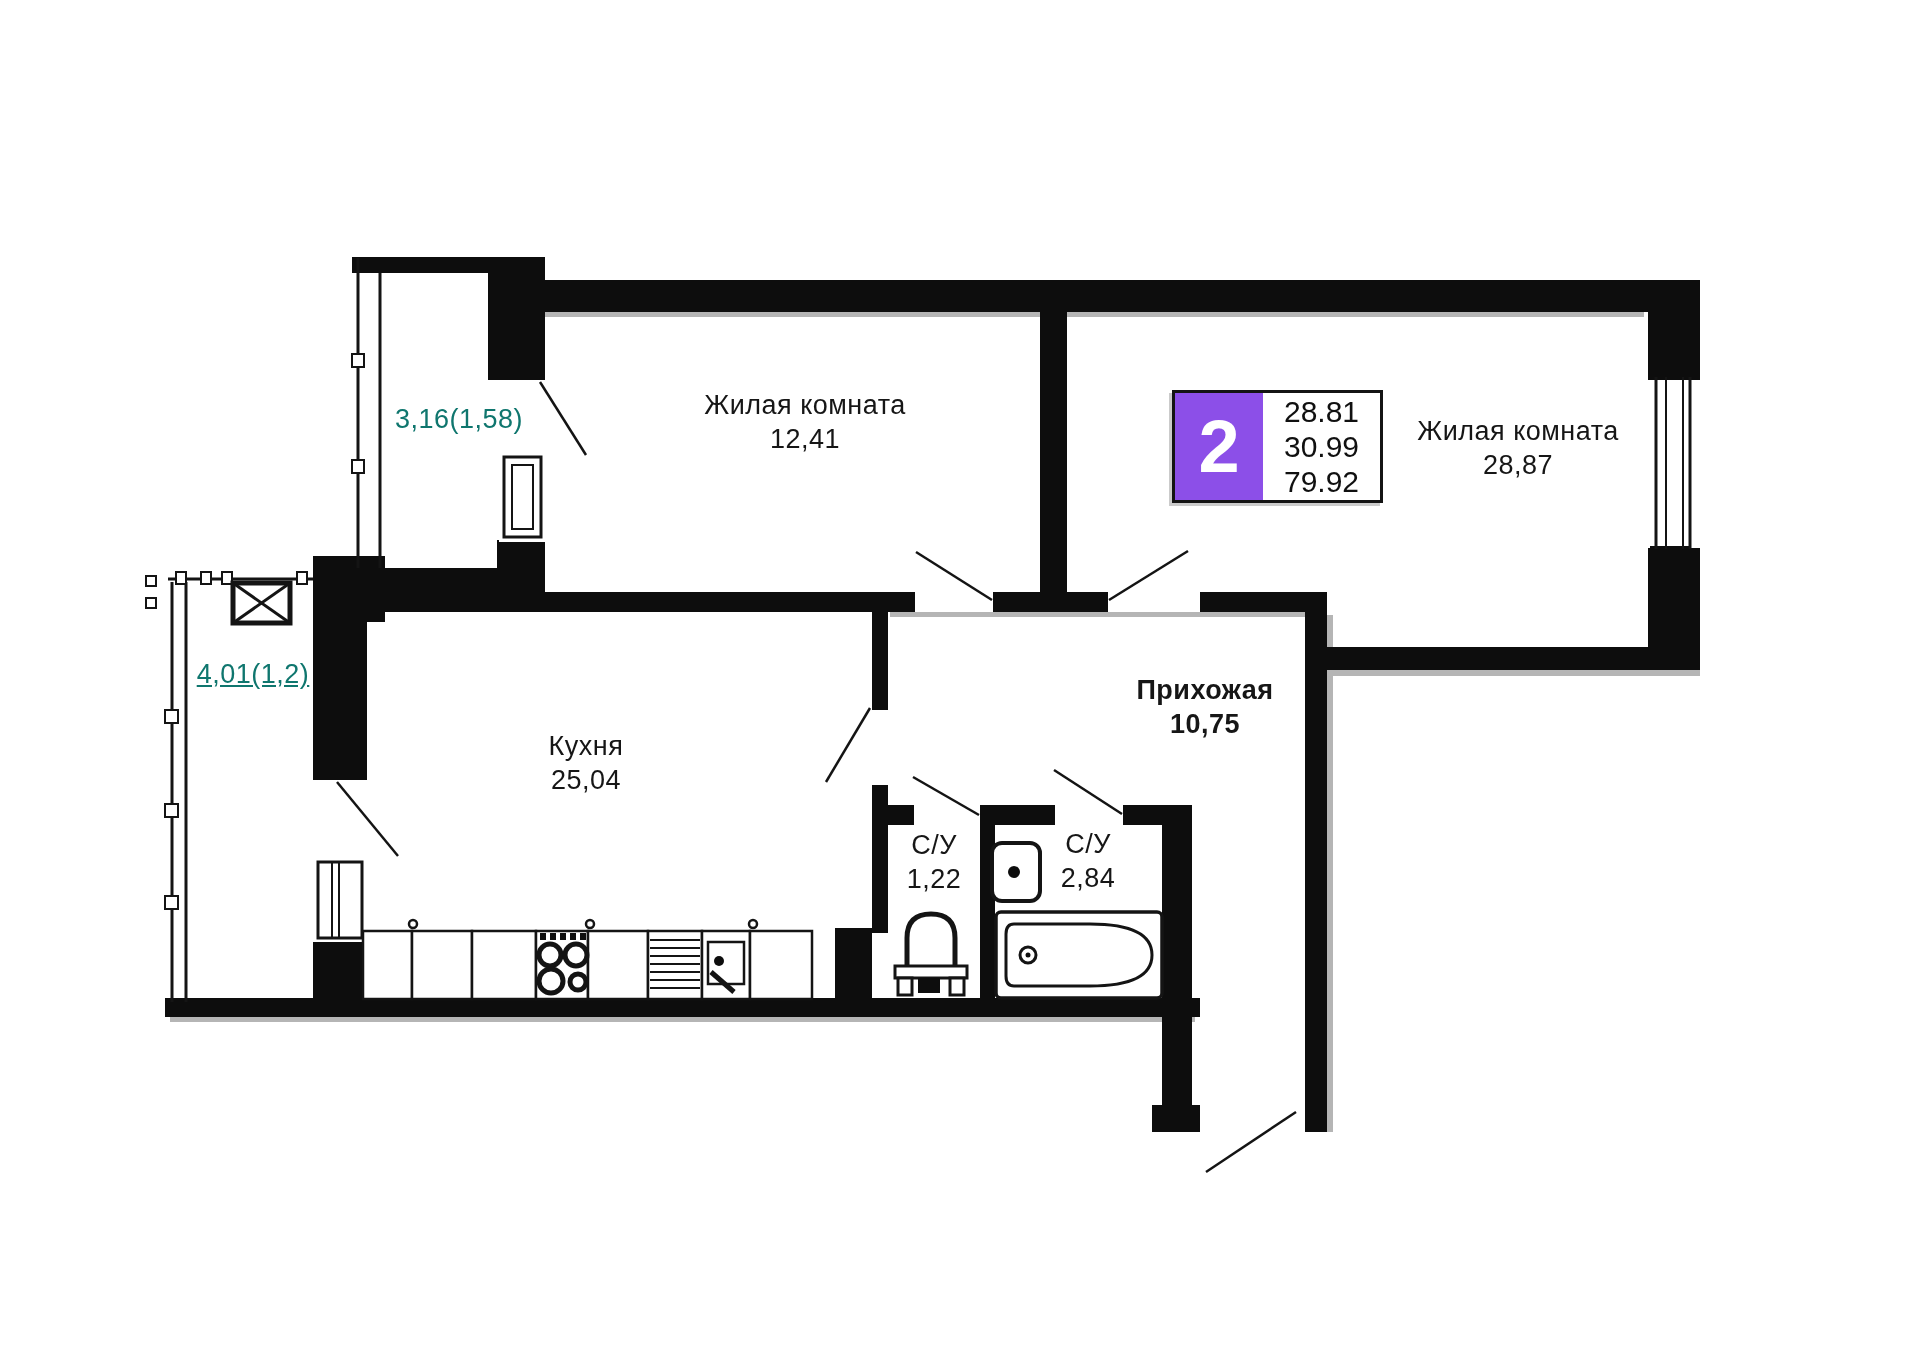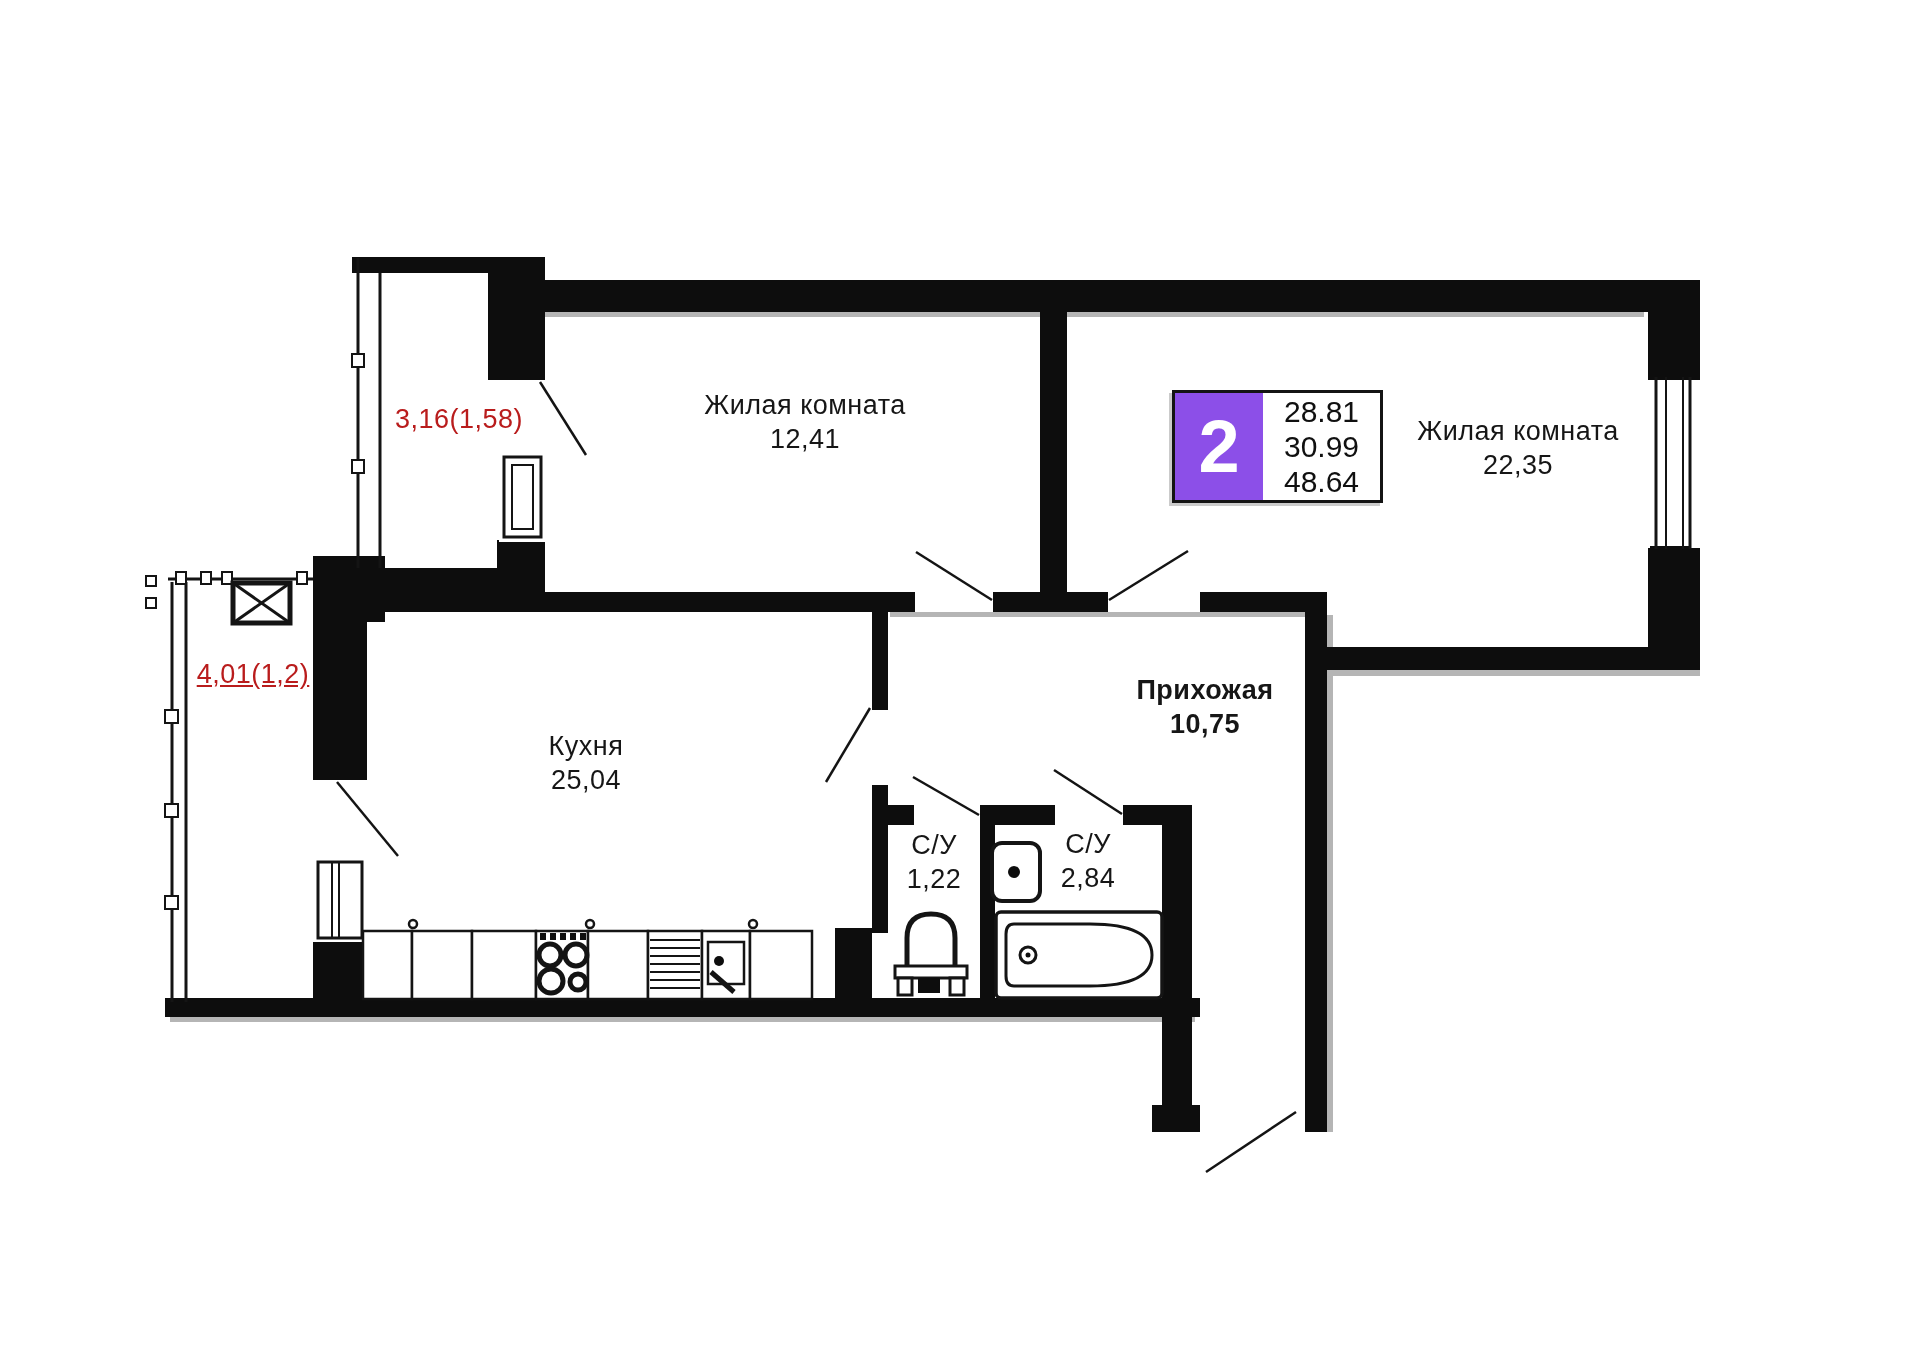--- a/index.html
+++ b/index.html
@@ -18,21 +18,21 @@
     font-size:27px;
     line-height:34px;
     color:#161616;
     white-space:nowrap;
     letter-spacing:.5px;
   }
   .blabel{
     position:absolute;
     transform:translateX(-50%);
     font-size:27px;
-    color:#b91c1c;
+    color:#0f766e;
     white-space:nowrap;
     letter-spacing:.5px;
   }
   #badge{
     position:absolute;
     left:1172px;top:390px;
     width:211px;height:113px;
     background:#fff;
     border:3px solid #141414;
     box-sizing:border-box;
@@ -247,21 +247,21 @@
     </g>
   </svg>
 
   <div class="rlabel" style="left:805px;top:388px;">
     <div>Жилая комната</div>
     <div>12,41</div>
   </div>
 
   <div class="rlabel" style="left:1518px;top:414px;">
     <div>Жилая комната</div>
-    <div>22,35</div>
+    <div>28,87</div>
   </div>
 
   <div class="rlabel" style="left:586px;top:729px;text-align:center;">
     <div>Кухня</div>
     <div>25,04</div>
   </div>
 
   <div class="rlabel" style="left:1205px;top:673px;font-weight:bold;">
     <div>Прихожая</div>
     <div>10,75</div>
@@ -279,17 +279,17 @@
 
   <div class="blabel" style="left:459px;top:404px;">3,16(1,58)</div>
 
   <div class="blabel" style="left:253px;top:659px;text-decoration:underline;">4,01(1,2)</div>
 
   <div id="badge">
     <div class="num" style="background: rgb(140, 79, 232);">2</div>
     <div class="areas">
       <div>28.81</div>
       <div>30.99</div>
-      <div>48.64</div>
+      <div>79.92</div>
     </div>
   </div>
 
 </div>
 
 </body></html>

